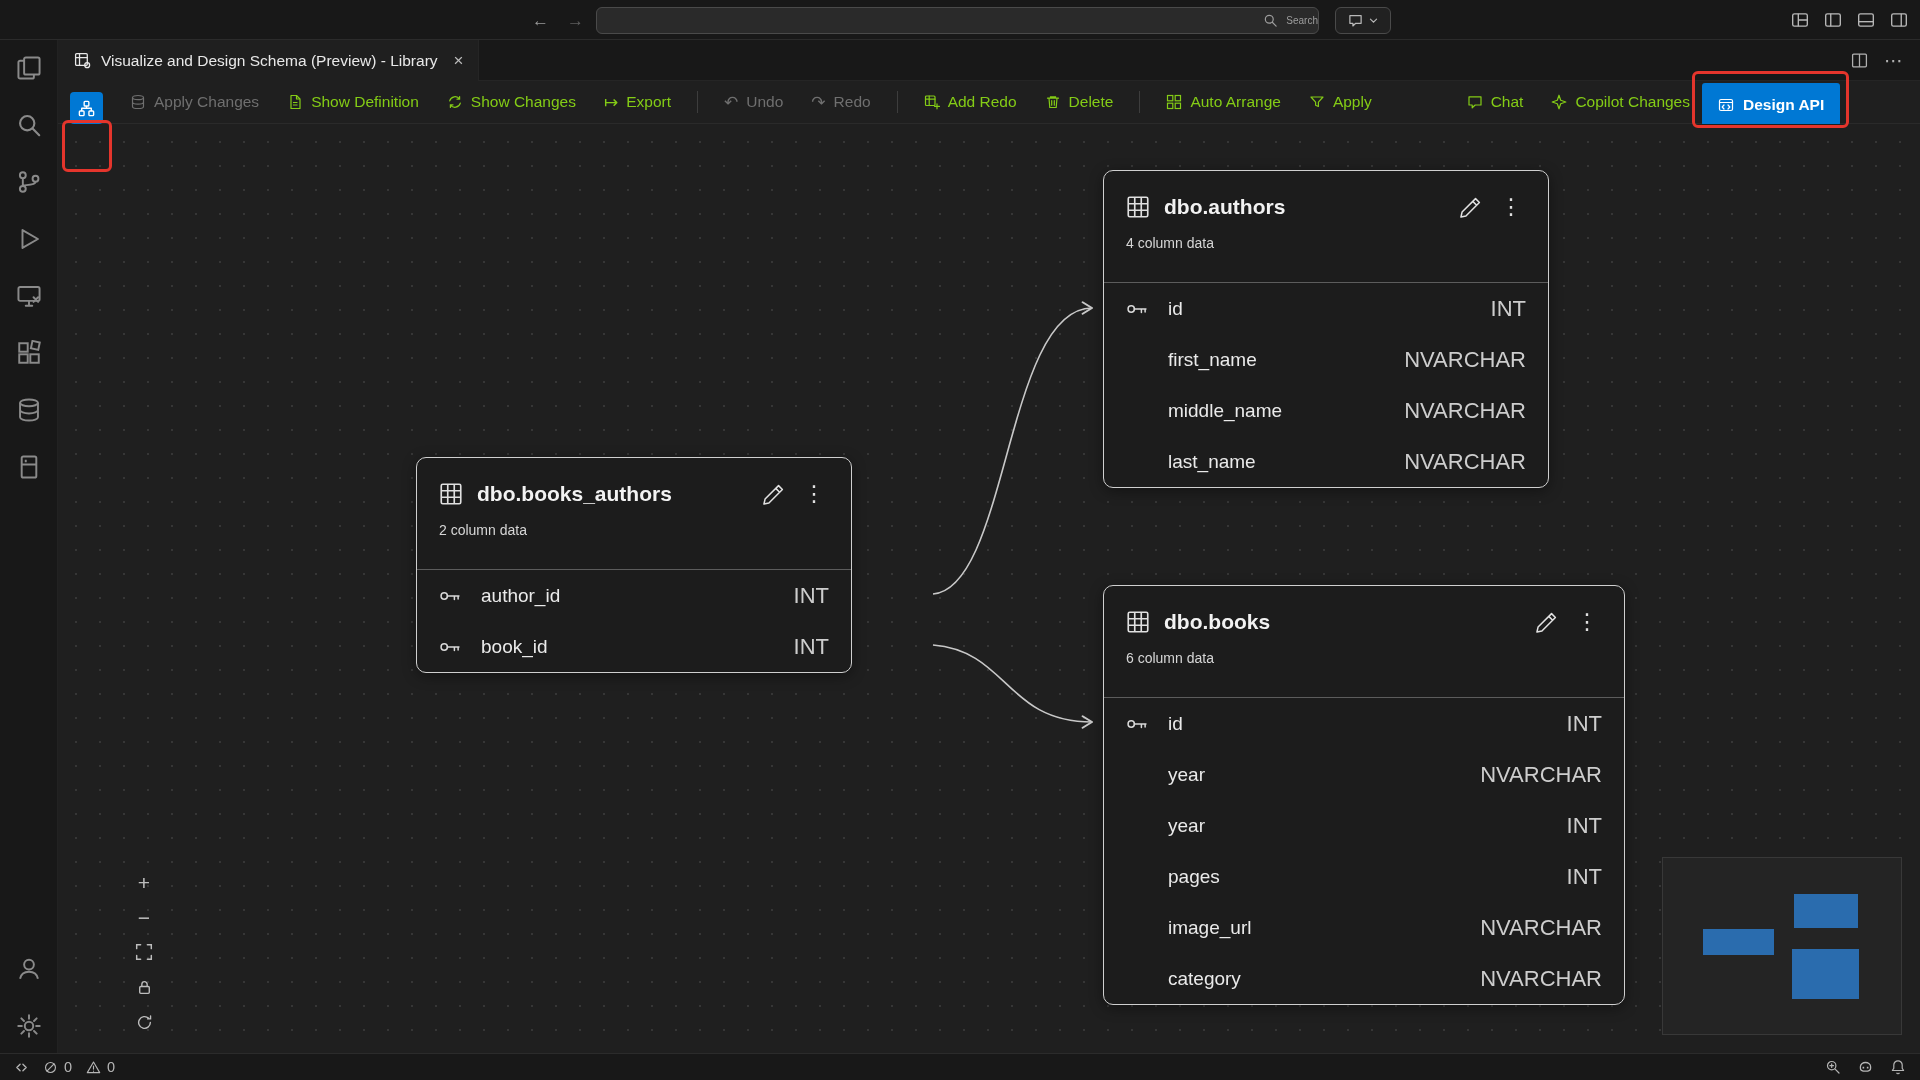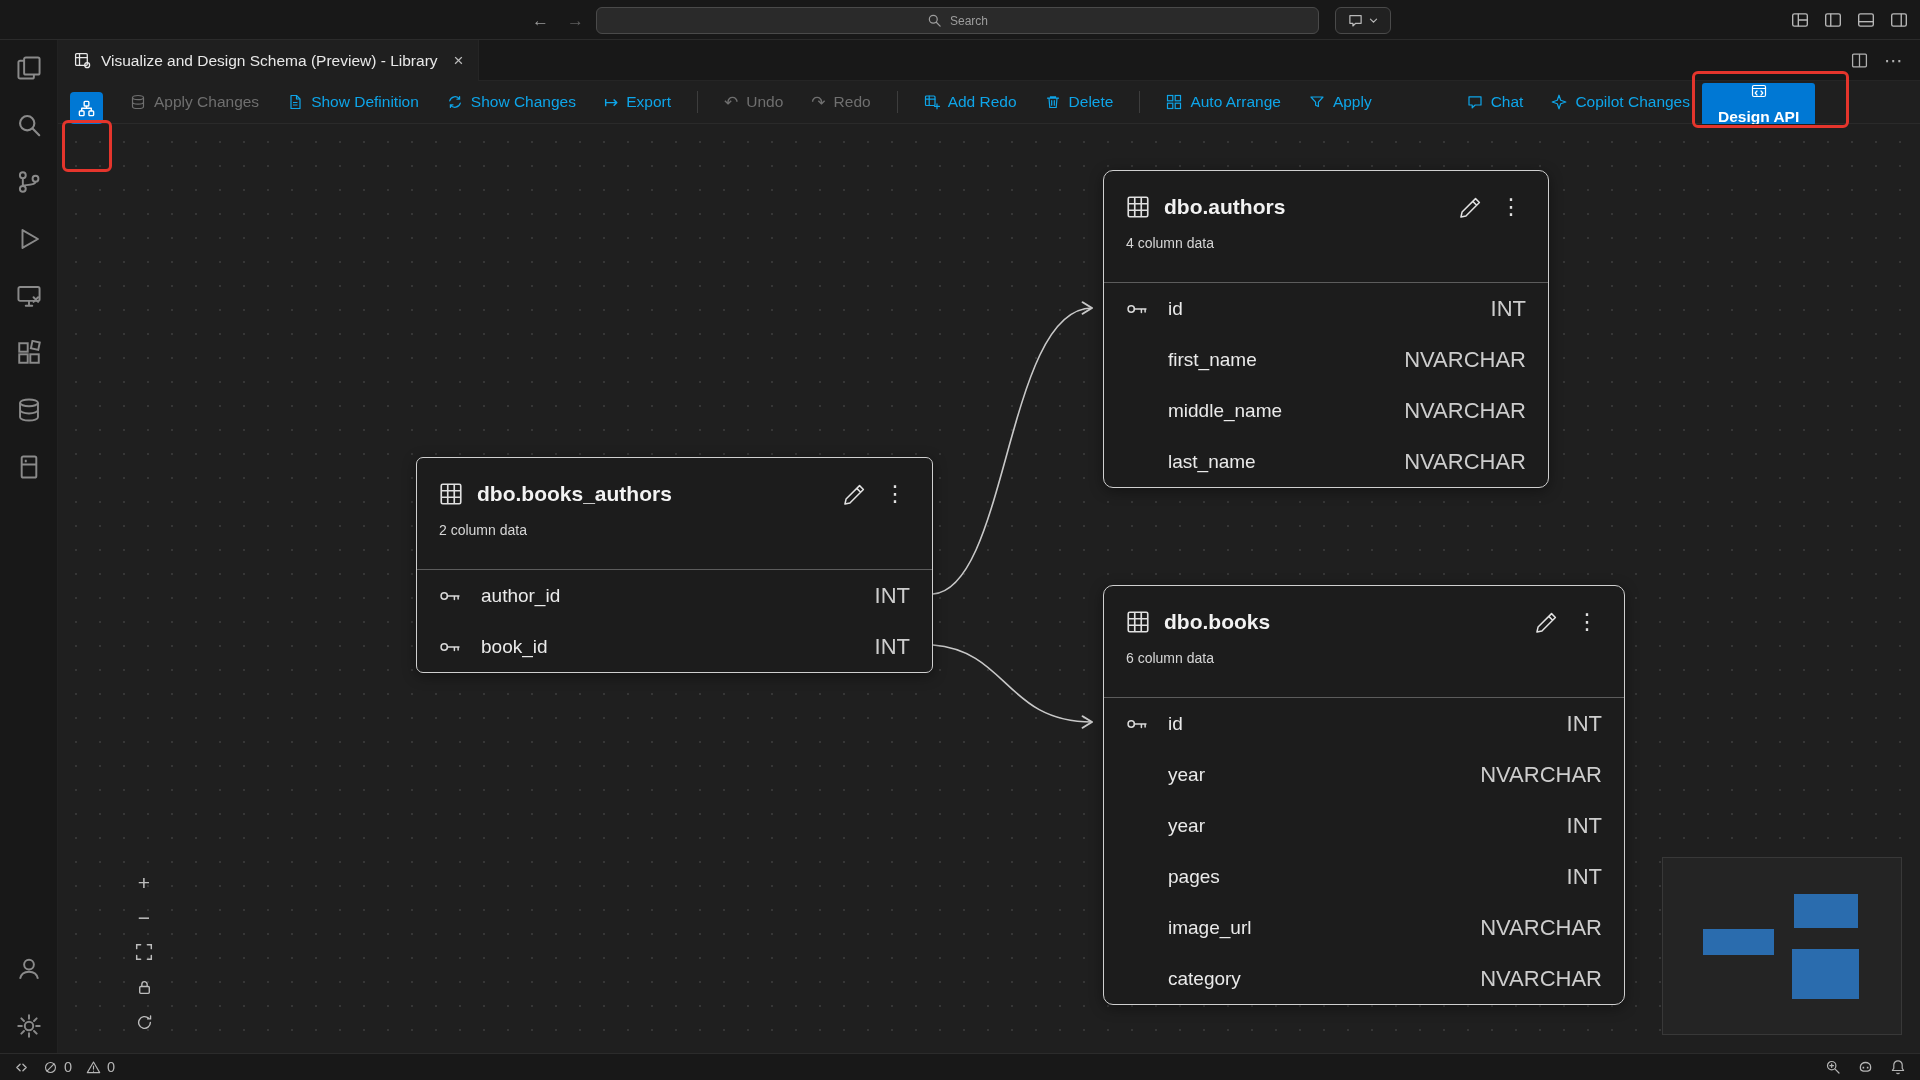--- a/index.html
+++ b/index.html
@@ -13,46 +13,46 @@
   }
   *{margin:0;padding:0;box-sizing:border-box;}
   html,body{background:#111;}
   body{font-family:"Liberation Sans","DejaVu Sans",sans-serif;color:var(--fg);}
   #app{position:relative;width:1920px;height:1080px;background:var(--bg);overflow:hidden;}
 
   
   .titlebar{position:absolute;left:0;top:0;width:1920px;height:40px;background:var(--bar);border-bottom:1px solid var(--border);}
   .nav-arrows{position:absolute;left:532px;top:0;height:40px;display:flex;align-items:center;gap:18px;font-size:19px;color:#9a9a9a;}
   .nav-arrows .dis{color:#5e5e5e;}
-  .searchbox{position:absolute;left:596px;top:7px;width:723px;height:27px;background:#2a2a2a;border:1px solid #4a4a4a;border-radius:6px;display:flex;align-items:center;justify-content:center;gap:8px;color:#9d9d9d;font-size:12px;cursor:text;}
+  .searchbox{position:absolute;left:596px;top:7px;width:723px;height:27px;background:#2a2a2a;border:1px solid #4a4a4a;border-radius:6px;display:flex;align-items:center;justify-content:flex-end;gap:8px;color:#9d9d9d;font-size:10px;cursor:text;}
   .tb-dropdown{position:absolute;left:1335px;top:7px;height:27px;width:56px;border:1px solid #4a4a4a;border-radius:6px;display:flex;align-items:center;justify-content:center;gap:5px;color:#b9b9b9;background:#212121;cursor:pointer;}
   .tb-right{position:absolute;right:12px;top:0;height:40px;display:flex;align-items:center;gap:15px;color:#b9b9b9;}
   .tb-right .icbtn{cursor:pointer;display:flex;}
 
   
   .activitybar{position:absolute;left:0;top:40px;width:58px;height:1013px;background:var(--bar);border-right:1px solid #222;display:flex;flex-direction:column;align-items:center;padding:15px 0 14px 0;gap:31px;color:#8a8a8a;}
   .activitybar .ab{cursor:pointer;display:flex;}
   .activitybar .grow{flex:1;}
 
   
   .tabbar{position:absolute;left:58px;top:40px;right:0;height:41px;background:var(--bar);border-bottom:1px solid #252525;}
   .tab{display:inline-flex;align-items:center;gap:10px;height:41px;padding:0 14px 0 16px;background:var(--bg);border-right:1px solid #252525;color:#e8e8e8;font-size:15.5px;cursor:pointer;}
   .tab .close{color:#bdbdbd;font-size:17px;margin-left:6px;cursor:pointer;line-height:1;}
   .tab-right{position:absolute;right:16px;top:0;height:41px;display:flex;align-items:center;gap:16px;color:#b0b0b0;}
   .tab-right .ell{font-size:19px;letter-spacing:1px;cursor:pointer;}
 
   
   .toolbar{position:absolute;left:58px;top:81px;right:0;height:43px;background:var(--bg);border-bottom:1px solid #2a2a2a;display:flex;align-items:center;padding-left:70px;padding-right:228px;gap:24px;}
-  .tbtn{display:flex;align-items:center;gap:8px;background:none;border:none;color:#0ea5e9;font-size:15.5px;font-family:inherit;cursor:pointer;white-space:nowrap;padding:4px 2px;}
+  .tbtn{display:flex;align-items:center;gap:8px;background:none;border:none;color:#84cc16;font-size:15.5px;font-family:inherit;cursor:pointer;white-space:nowrap;padding:4px 2px;}
   .tbtn.dis{color:var(--dim);cursor:default;}
   .tsep{width:1px;height:22px;background:#3d3d3d;}
   .sp{flex:1;}
   .glyph{font-size:17px;line-height:1;}
 
-  .design-api{position:absolute;left:1702px;top:83px;height:43px;display:flex;align-items:center;gap:9px;background:var(--accent);color:#fff;border:none;border-radius:3px;font-size:15.5px;font-weight:600;font-family:inherit;padding:0 16px;cursor:pointer;flex-direction:column;}
+  .design-api{position:absolute;left:1702px;top:83px;height:43px;display:flex;align-items:center;gap:9px;background:var(--accent);color:#fff;border:none;border-radius:3px;font-size:15.5px;font-weight:600;font-family:inherit;padding:0 16px;cursor:pointer;}
 
   
   .strip-btn{position:absolute;width:33px;height:32px;border:none;border-radius:4px;display:flex;align-items:center;justify-content:center;cursor:pointer;background:transparent;color:#c9c9c9;}
   .strip-btn.active{background:var(--accent);color:#fff;}
   .strip1{left:70px;top:92px;}
   .strip2{left:70px;top:131px;}
 
   
   .canvas{position:absolute;left:58px;top:124px;width:1862px;height:929px;background:var(--bg);
     background-image:radial-gradient(circle,#363636 1.2px,transparent 1.4px);
@@ -374,21 +374,21 @@
     <svg class="edges" width="1862" height="929">
       <defs>
         <marker id="arrow" viewBox="0 0 10 10" refX="7.5" refY="5" markerWidth="9" markerHeight="9" orient="auto">
           <path d="M1 1l6.5 4L1 9" fill="none" stroke="#c8c8c8" stroke-width="1.4" stroke-linecap="round" stroke-linejoin="round"></path>
         </marker>
       </defs>
       <path d="M875 470 C950 464 948 184 1034 184" fill="none" stroke="#c8c8c8" stroke-width="1.6" marker-end="url(#arrow)"></path>
       <path d="M875 521 C950 527 948 598 1034 598" fill="none" stroke="#c8c8c8" stroke-width="1.6" marker-end="url(#arrow)"></path>
     </svg>
 
-    <div class="node" style="left:358px;top:333px;width:517px;border-radius:7px;">
+    <div class="node" style="left:358px;top:333px;width:436px;">
       <div class="node-header">
         <div class="head-row">
           <span>
             <svg width="24" height="24" viewBox="0 0 16 16" fill="none" stroke="#e0e0e0" stroke-width="1.1">
                 <rect x="1.5" y="1.5" width="13" height="13" rx="1"></rect>
                 <path d="M1.5 5.83h13M1.5 10.17h13M5.83 1.5v13M10.17 1.5v13"></path>
               </svg>
           </span>
           <span class="node-title">dbo.books_authors</span>
           <button class="icon-btn">

